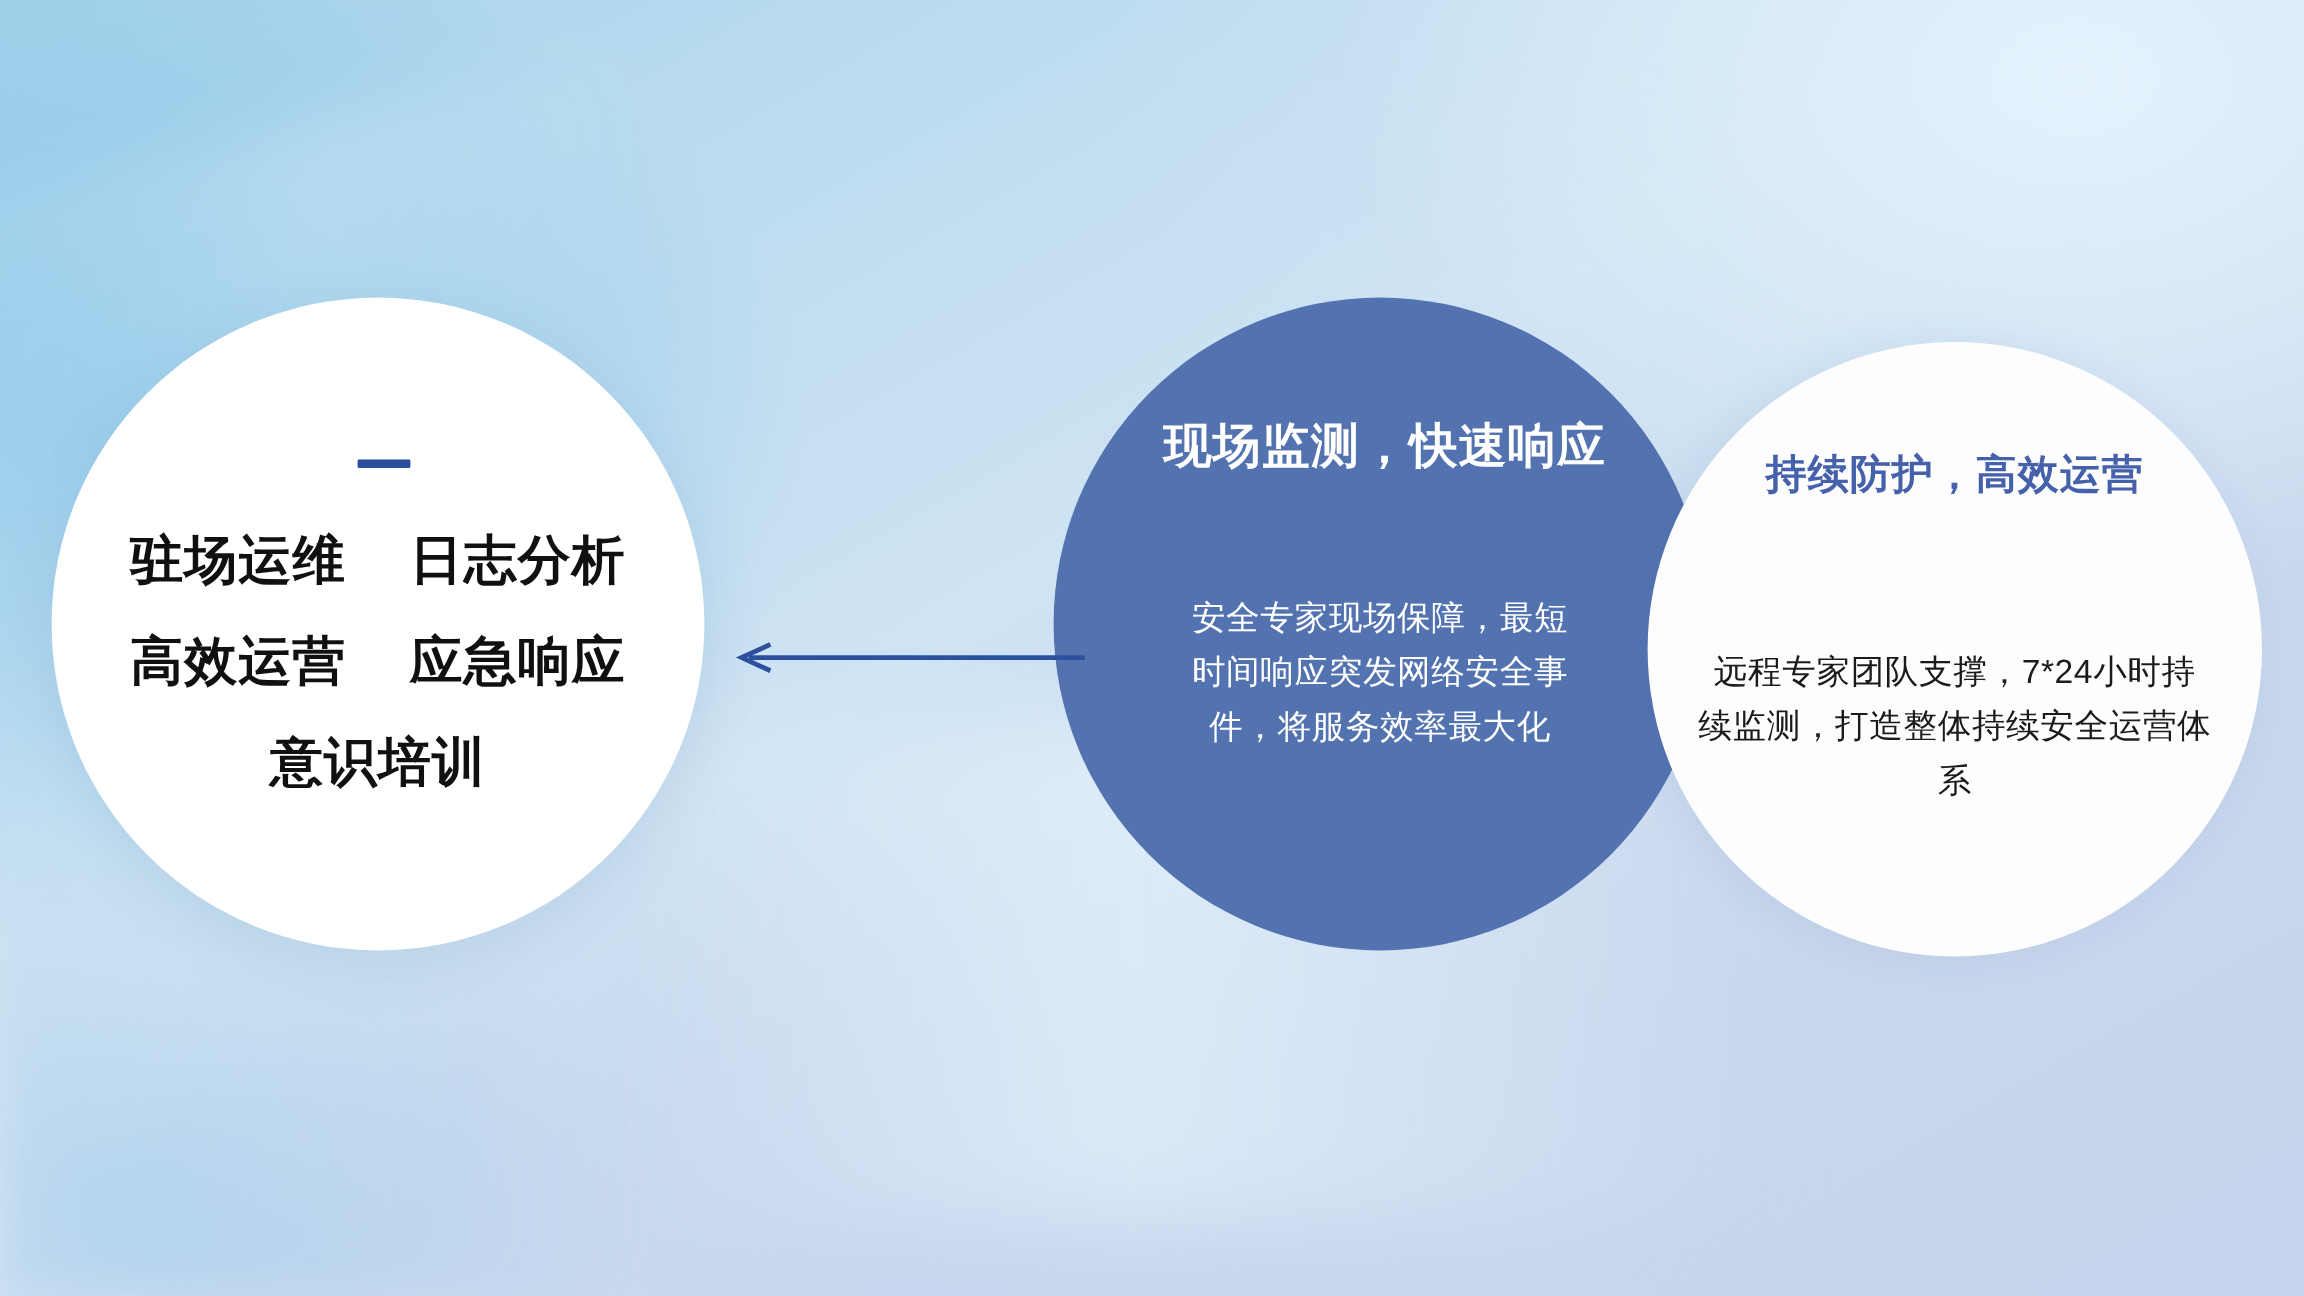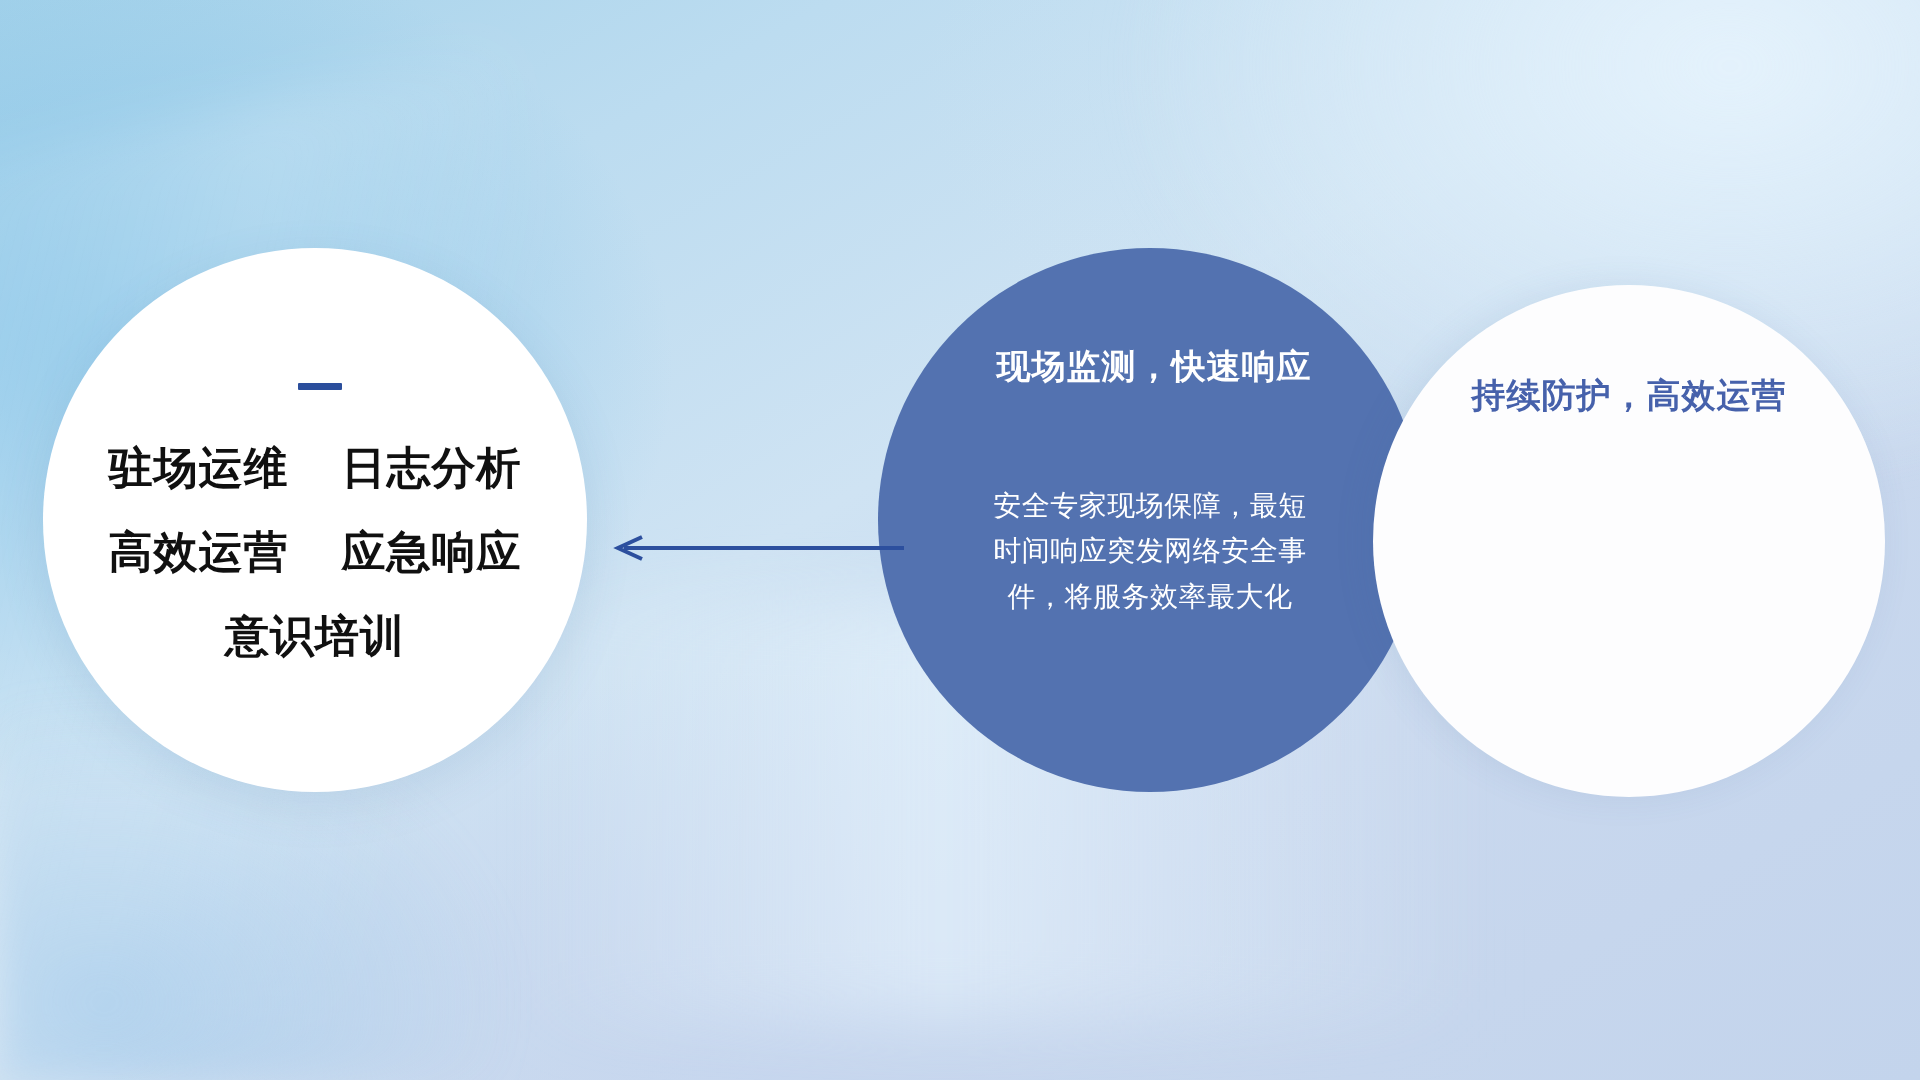--- a/index.html
+++ b/index.html
@@ -66,21 +66,21 @@
   }
   .left-lines{ text-align:center; }
   .left-line{
     font-size:44px; font-weight:bold; color:#101010;
     letter-spacing:1px; line-height:1.0; margin-bottom:40px; white-space:pre;
   }
   .left-line:last-child{ margin-bottom:0; }
 
   
   .center-title{
-    font-size:34px; font-weight:bold; color:#ffffff; letter-spacing:1px;
+    font-size:40px; font-weight:bold; color:#ffffff; letter-spacing:1px;
     white-space:nowrap; margin-bottom:80px; padding-left:8px;
   }
   .center-body{
     width:330px; text-align:center; color:#ffffff;
     font-size:28px; line-height:1.62; letter-spacing:0.5px;margin-top:13px;
   }
 
   
   .right-title{
     font-size:34px; font-weight:bold; color:#4661ab; letter-spacing:1px;
@@ -119,20 +119,21 @@
   </div>
 </div>
 
 <div class="circle" id="circle-center">
   <div class="center-title">现场监测，快速响应</div>
   <div class="center-body">安全专家现场保障，最短时间响应突发网络安全事件，将服务效率最大化</div>
 </div>
 
 <div class="circle" id="circle-right">
   <div class="right-title">持续防护，高效运营</div>
+  <div class="right-body">远程专家团队支撑，7*24小时持续监测，打造整体持续安全运营体系</div>
 </div>
 
 <div id="arrow">
   <svg width="300" height="40" viewBox="0 0 300 40">
     <line x1="296" y1="20" x2="16" y2="20" stroke="#2c4f9e" stroke-width="4"></line>
     <polyline points="34,9 10,20 34,31" fill="none" stroke="#2c4f9e" stroke-width="4" stroke-linejoin="miter"></polyline>
   </svg>
 </div>
 
 </body></html>

